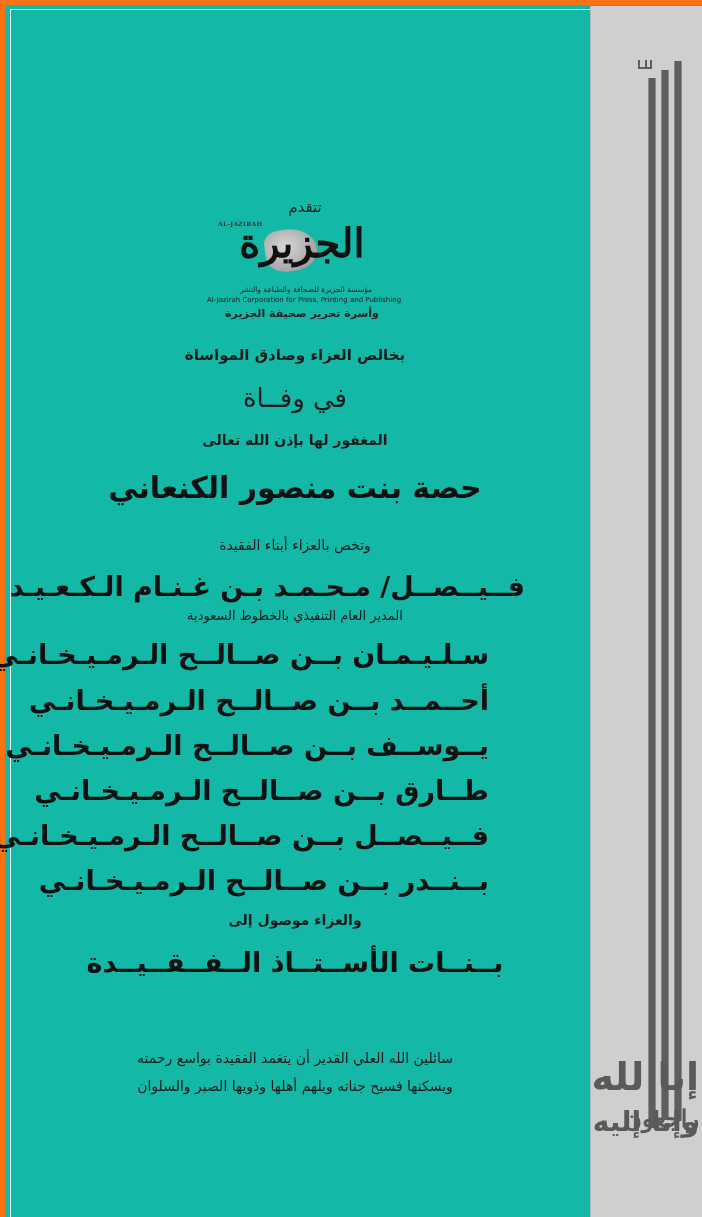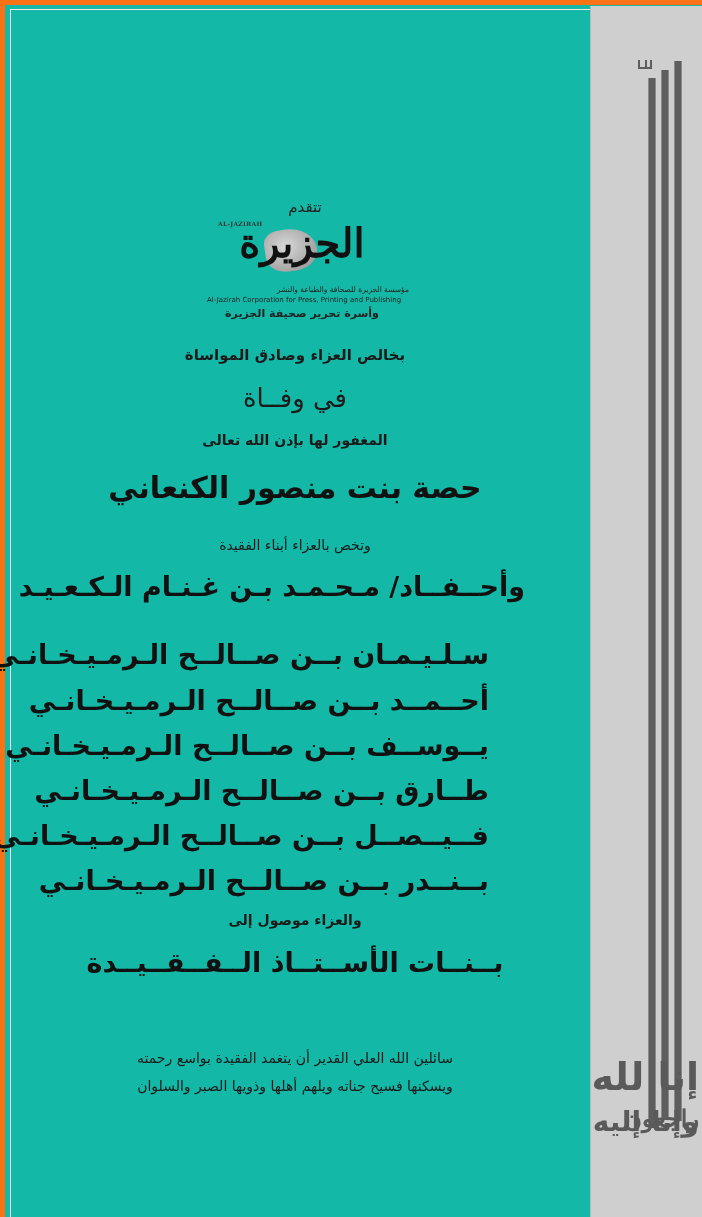--- a/index.html
+++ b/index.html
@@ -114,22 +114,23 @@
       text-align: center;
       direction: rtl;
       font-family: "DejaVu Serif", serif;
       font-size: 40px;
       font-weight: bold;
       color: #111;
       line-height: 1;
     }
     .logo-line1 {
       position: absolute;
-      left: 12px; top: 68px;
-      width: 190px;
+      left: 4px; top: 68px;
+      width: 190px;
+      text-align: center;
       direction: rtl;
       font-size: 7.5px;
       color: #222;
       white-space: nowrap;
     }
     .logo-line2 {
       position: absolute;
       left: 0; top: 79px;
       width: 190px;
       text-align: left;
@@ -206,21 +207,22 @@
     <div class="logo-line1">مؤسسة الجزيرة للصحافة والطباعة والنشر</div>
     <div class="logo-line2">Al-Jazirah Corporation for Press, Printing and Publishing</div>
     <div class="logo-line3">وأسرة تحرير صحيفة الجزيرة</div>
   </div>
 
   <div class="line l-condolence">بخالص العزاء وصادق المواساة</div>
   <div class="line l-death">في وفــاة</div>
   <div class="line l-late">المغفور لها بإذن الله تعالى</div>
   <div class="line l-name">حصة بنت منصور الكنعاني</div>
   <div class="line l-sons-intro">وتخص بالعزاء أبناء الفقيدة</div>
-  <div class="line l-son-main">وأحــفــاد/ مـحـمـد بـن غـنـام الـكـعـيـد</div>
+  <div class="line l-son-main">فــيــصــل/ مـحـمـد بـن غـنـام الـكـعـيـد</div>
+  <div class="line l-son-title">المدير العام التنفيذي بالخطوط السعودية</div>
 
   <div class="son son-0">سـلـيـمـان بــن صــالــح الـرمـيـخـانـي</div>
   <div class="son son-1">أحــمــد بــن صــالــح الـرمـيـخـانـي</div>
   <div class="son son-2">يــوســف بــن صــالــح الـرمـيـخـانـي</div>
   <div class="son son-3">طــارق بــن صــالــح الـرمـيـخـانـي</div>
   <div class="son son-4">فــيــصــل بــن صــالــح الـرمـيـخـانـي</div>
   <div class="son son-5">بــنــدر بــن صــالــح الـرمـيـخـانـي</div>
 
   <div class="line l-extended">والعزاء موصول إلى</div>
   <div class="line l-daughters">بــنــات الأســتــاذ الــفــقــيــدة</div>

